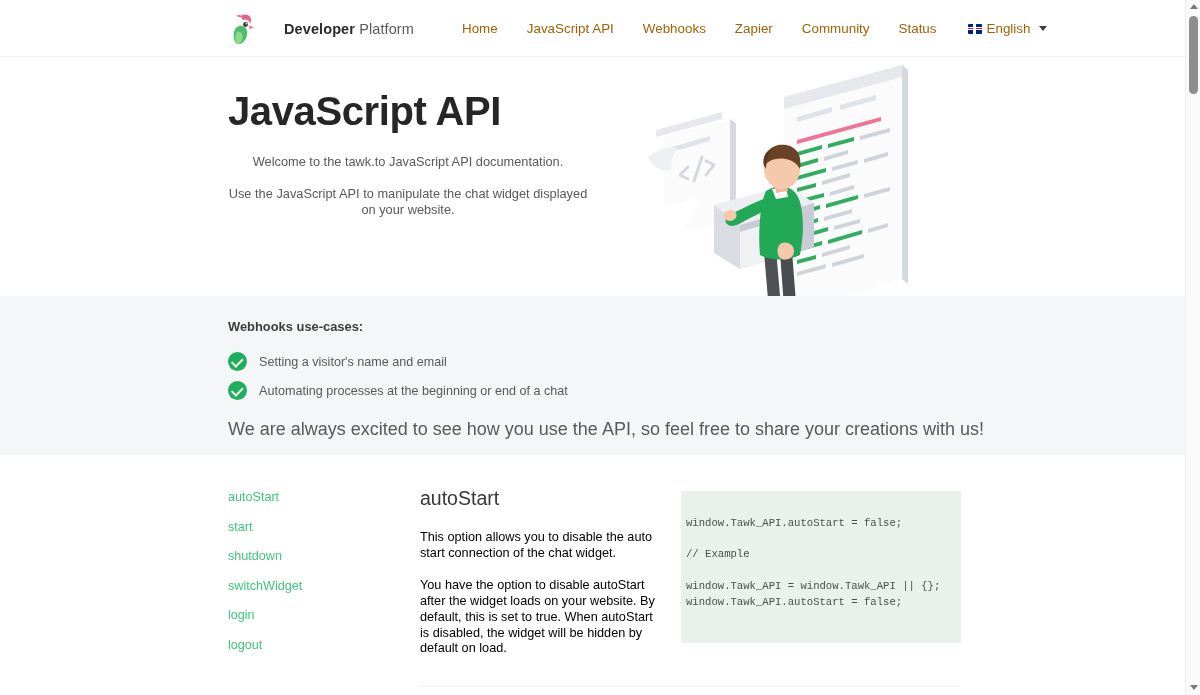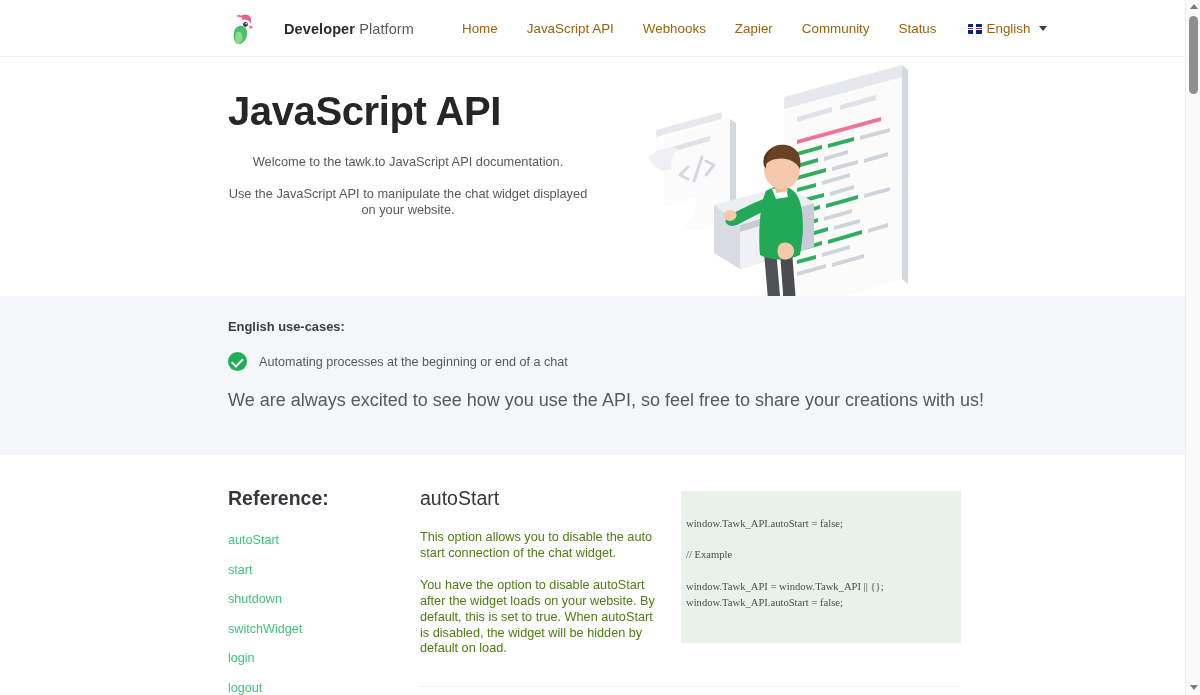--- a/index.html
+++ b/index.html
@@ -227,33 +227,33 @@
   .ref-main { position: absolute; left: 420px; top: 32px; width: 243px; }
   .ref-main h3 {
     font-size: 19.5px;
     font-weight: 400;
     color: #35373a;
     margin-bottom: 20px;
   }
   .ref-main p {
     font-size: 12.7px;
     line-height: 15.9px;
-    color: #4d7c0f;
+    color: #000000;
     margin-bottom: 16px;
   }
 
   .code {
     position: absolute;
     left: 681px; top: 36px;
     width: 280px; height: 152px;
     background: #e9f1ea;
     padding: 25px 0 0 5px;
   }
   .code pre {
-    font-family: Liberation Serif, serif;
+    font-family: Liberation Mono, monospace;
     font-size: 10.6px;
     line-height: 15.7px;
     color: #4b4d4f;
     white-space: pre;
   }
 
   .divider {
     position: absolute;
     left: 420px; top: 231px;
     width: 540px; height: 1px;
@@ -406,35 +406,38 @@
         <path d="M128 110 C126 94 138 86 150 88 C162 90 166 100 164 112 C160 104 150 100 140 102 C134 103 130 106 128 110 Z" fill="#6b4226"></path>
         <path d="M128 108 C126 100 130 94 136 92 C132 98 130 104 130 112 Z" fill="#5a3720"></path>
 
         <path d="M0 238 L300 238 L300 240 L0 240 Z" fill="#f5f6f8" opacity="0"></path>
       </svg>
     </div>
   </div>
 
   <div class="band">
     <div class="band-inner">
-      <div class="band-title">English use-cases:</div>
-
+      <div class="band-title">Webhooks use-cases:</div>
+
+      <div class="usecase">
+        <span class="check"></span>
+        <span>Setting a visitor's name and email</span>
+      </div>
       <div class="usecase">
         <span class="check"></span>
         <span>Automating processes at the beginning or end of a chat</span>
       </div>
 
       <div class="band-foot">We are always excited to see how you use the API, so feel free to share your creations with us!</div>
     </div>
   </div>
 
   <div class="ref">
 
     <div class="ref-side">
-      <h2>Reference:</h2>
       <ul>
         <li><a href="#">autoStart</a></li>
         <li><a href="#">start</a></li>
         <li><a href="#">shutdown</a></li>
         <li><a href="#">switchWidget</a></li>
         <li><a href="#">login</a></li>
         <li><a href="#">logout</a></li>
 
       </ul>
     </div>

